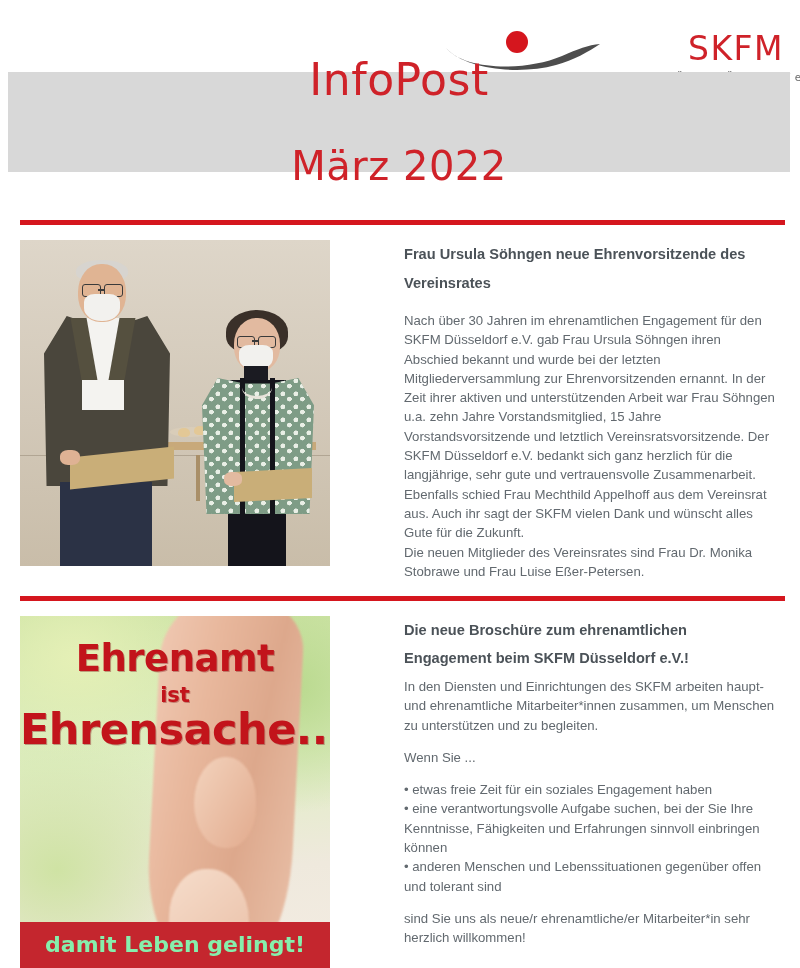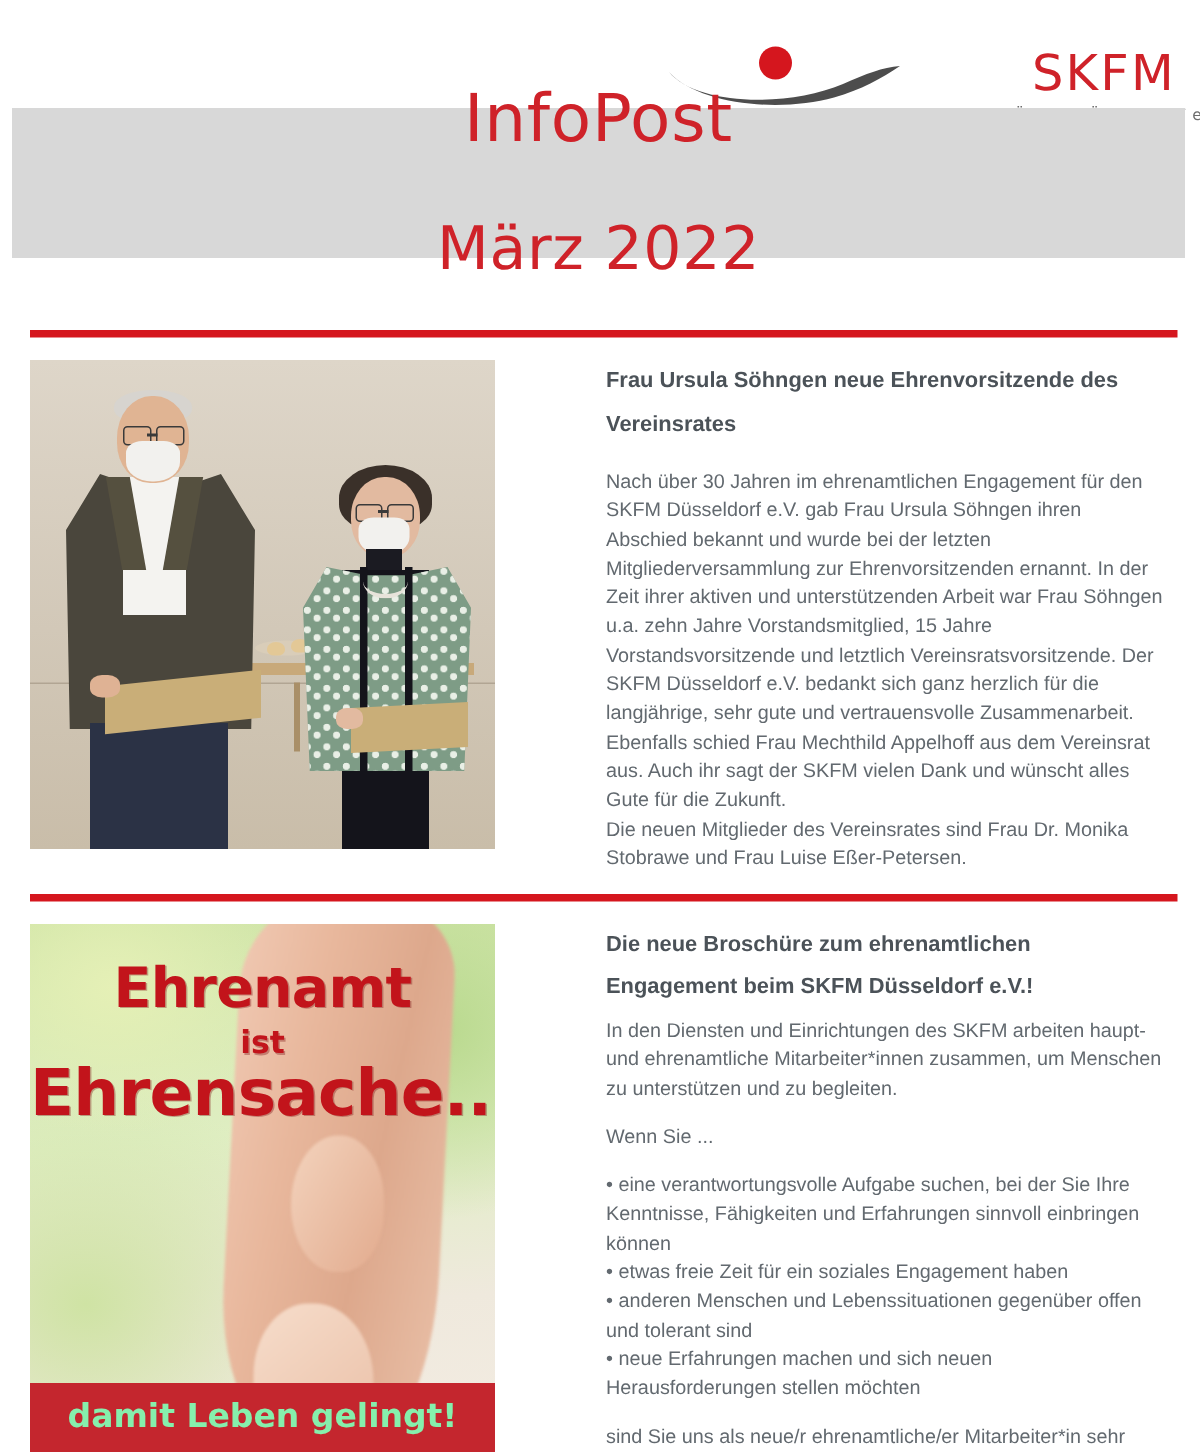--- a/index.html
+++ b/index.html
@@ -349,21 +349,20 @@
     </div>
   </div>
 
   <div class="article-body">
     <div class="article-heading tight">Die neue Broschüre zum ehrenamtlichen Engagement beim SKFM Düsseldorf e.V.!</div>
     <div class="gap-xs"></div>
     <div class="article-text">In den Diensten und Einrichtungen des SKFM arbeiten haupt- und ehrenamtliche Mitarbeiter*innen zusammen, um Menschen zu unterstützen und zu begleiten.</div>
     <div class="gap-sm"></div>
     <div class="article-text">Wenn Sie ...</div>
     <div class="gap-sm"></div>
+    <div class="article-text">• etwas freie Zeit für ein soziales Engagement haben</div>
     <div class="article-text">• eine verantwortungsvolle Aufgabe suchen, bei der Sie Ihre Kenntnisse, Fähigkeiten und Erfahrungen sinnvoll einbringen können</div>
-    <div class="article-text">• etwas freie Zeit für ein soziales Engagement haben</div>
     <div class="article-text">• anderen Menschen und Lebenssituationen gegenüber offen und tolerant sind</div>
-    <div class="article-text">• neue Erfahrungen machen und sich neuen Herausforderungen stellen möchten</div>
     <div class="gap-sm"></div>
     <div class="article-text">sind Sie uns als neue/r ehrenamtliche/er Mitarbeiter*in sehr herzlich willkommen!</div>
 
   </div>
 </div>
 
 </body></html>

